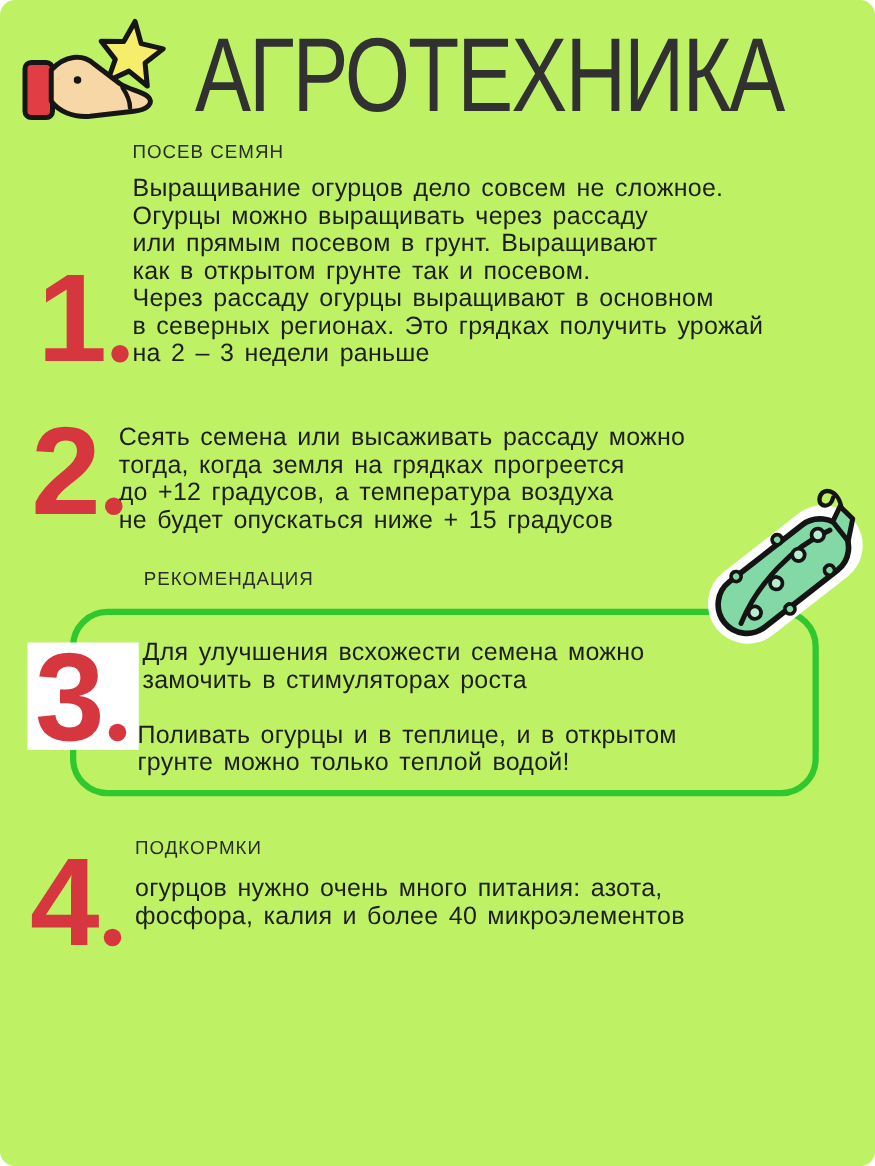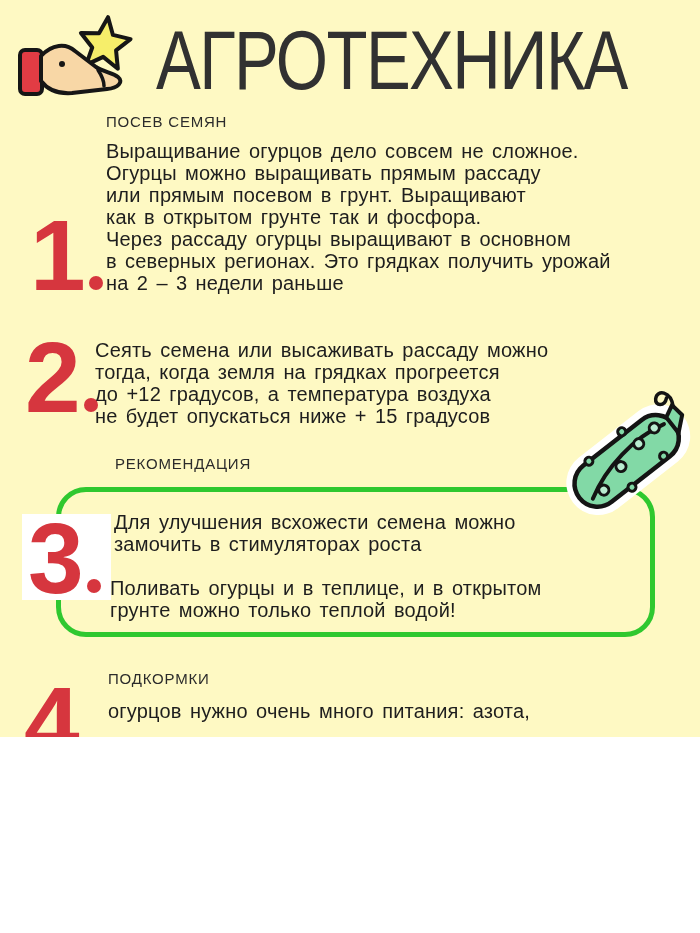--- a/index.html
+++ b/index.html
@@ -1,18 +1,18 @@
 <!DOCTYPE html>
 <html><head>
 <meta charset="utf-8">
 <style>
   html,body{margin:0;padding:0;background:#ffffff;}
   #poster{
-    position:relative;width:700px;height:737px;background:#fef9c3;overflow:hidden;
-    font-family:"Liberation Sans", sans-serif;color:#1e1e1e;
+    position:relative;width:700px;height:933px;background:#bef264;overflow:hidden;
+    font-family:"Liberation Sans", sans-serif;color:#1e1e1e;border-radius:12px;
   }
   .title{
     position:absolute;left:156px;top:18px;font-size:84px;line-height:1;
     color:#313131;letter-spacing:-2px;transform:scaleX(0.80);transform-origin:left top;
     white-space:nowrap;font-weight:400;
   }
   .sec-heading{
     position:absolute;font-size:15px;letter-spacing:0.8px;color:#2b2b2b;white-space:nowrap;
   }
   .body-text{
@@ -46,23 +46,23 @@
     <path d="M29 44 C 40 32 54 31 63 39 L 84 55 C 92 60 101 61 106 65 C 112 70 106 76 95 77 L 60 81 C 46 82 35 77 29 69 Z" fill="#f8d7a6" stroke="#161616" stroke-width="4" stroke-linejoin="round"></path>
     <circle cx="50" cy="52" r="3" fill="#161616"></circle>
     <path d="M86 58 C 90 64 92 69 92 74" fill="none" stroke="#161616" stroke-width="3.5" stroke-linecap="round"></path>
   </svg>
 
   <div class="title">АГРОТЕХНИКА</div>
 
   <div class="sec-heading" style="left:106px;top:113px">ПОСЕВ СЕМЯН</div>
   <div class="body-text" style="left:106px;top:140px">
       <div>Выращивание огурцов дело совсем не сложное.</div>
-      <div>Огурцы можно выращивать прямым рассаду</div>
+      <div>Огурцы можно выращивать через рассаду</div>
       <div>или прямым посевом в грунт. Выращивают</div>
-      <div>как в открытом грунте так и фосфора.</div>
+      <div>как в открытом грунте так и посевом.</div>
       <div>Через рассаду огурцы выращивают в основном</div>
       <div>в северных регионах. Это грядках получить урожай</div>
       <div>на 2 – 3 недели раньше</div>
     </div>
   <div class="numeral" style="left:30px;top:217px">
     <span class="digit">1</span>
       <span class="dot" style="display: block;"></span>
   </div>
 
   <div class="body-text" style="left:95px;top:339px">
@@ -105,19 +105,20 @@
       <circle cx="58" cy="110" r="4" fill="#82d9a6" stroke="#141414" stroke-width="3"></circle>
       <circle cx="102" cy="105" r="4" fill="#82d9a6" stroke="#141414" stroke-width="3"></circle>
       <path d="M128 76 L140 70 L142 84 L128 96 Z" fill="#82d9a6" stroke="#141414" stroke-width="4" stroke-linejoin="round"></path>
       <path d="M140 72 C 148 58 138 48 131 55 C 126 60 133 67 140 61" fill="none" stroke="#141414" stroke-width="3.5" stroke-linecap="round"></path>
     </g>
   </svg>
 
   <div class="sec-heading" style="left:108px;top:670px">ПОДКОРМКИ</div>
   <div class="body-text" style="left:108px;top:700px">
       <div>огурцов нужно очень много питания: азота,</div>
+      <div>фосфора, калия и более 40 микроэлементов</div>
     </div>
   <div class="numeral" style="left:24px;top:684px">
     <span class="digit">4</span>
       <span class="dot" style="display: block;"></span>
   </div>
 
 </div>
 
 </body></html>

